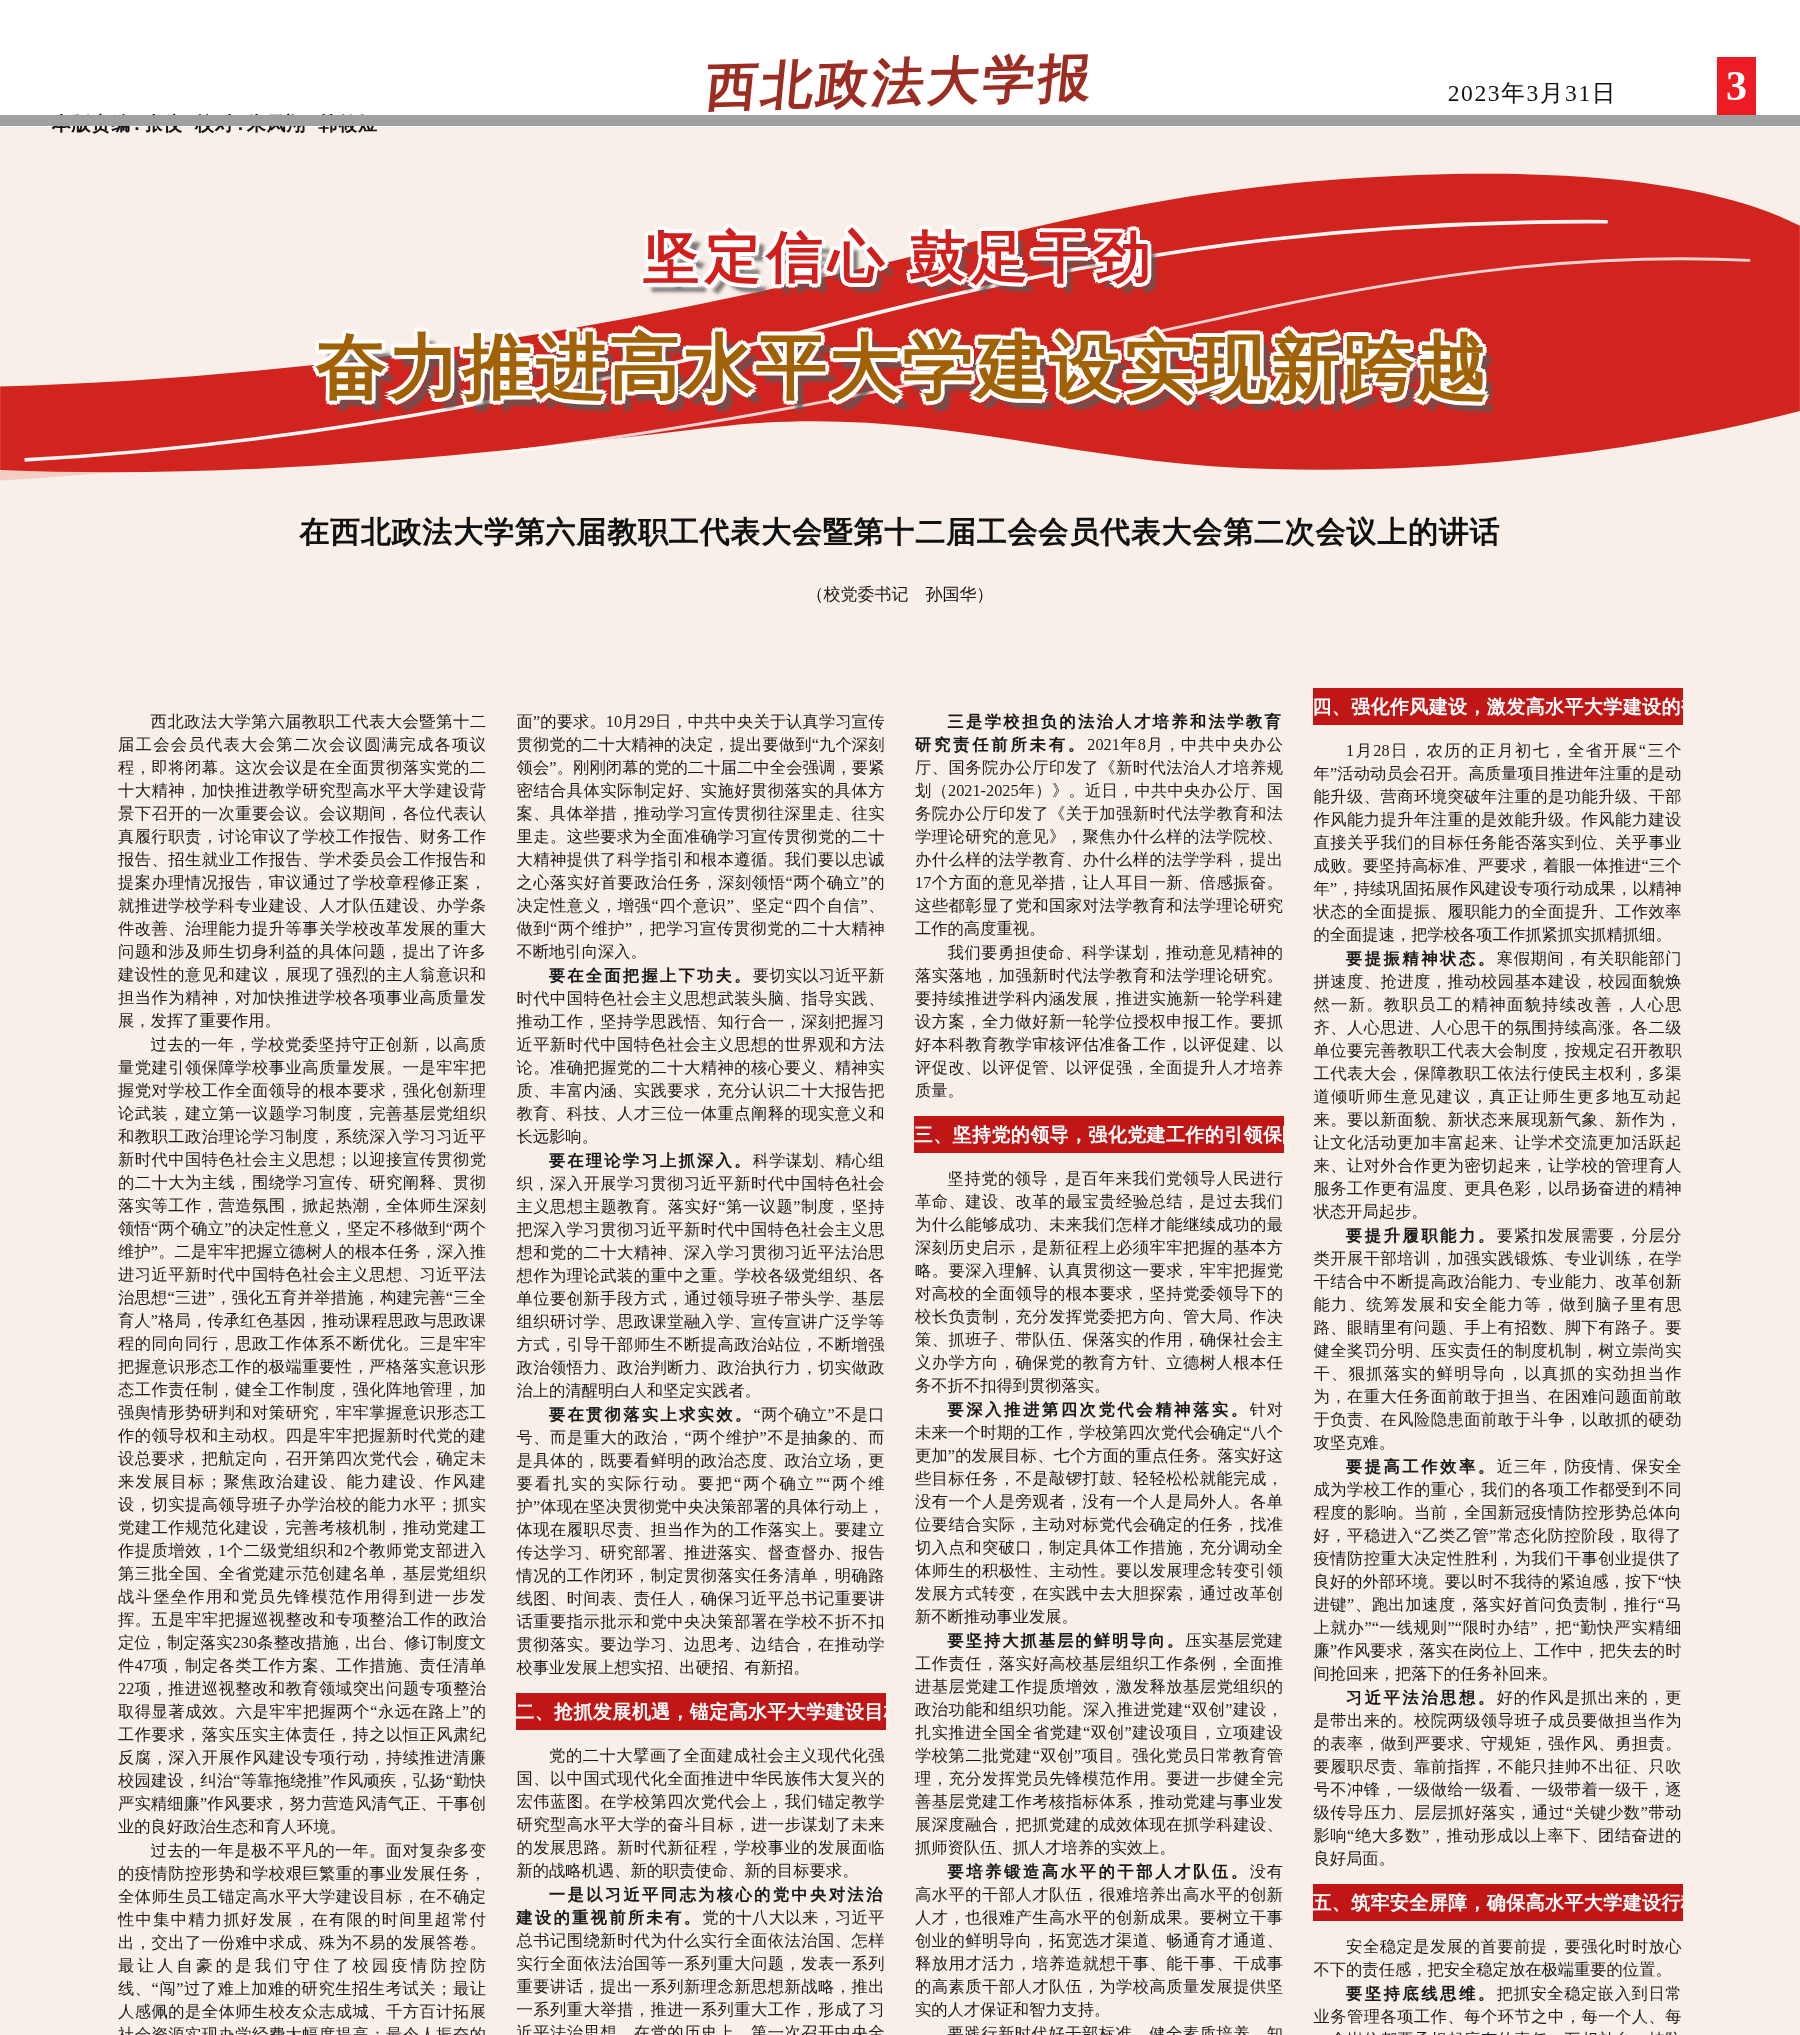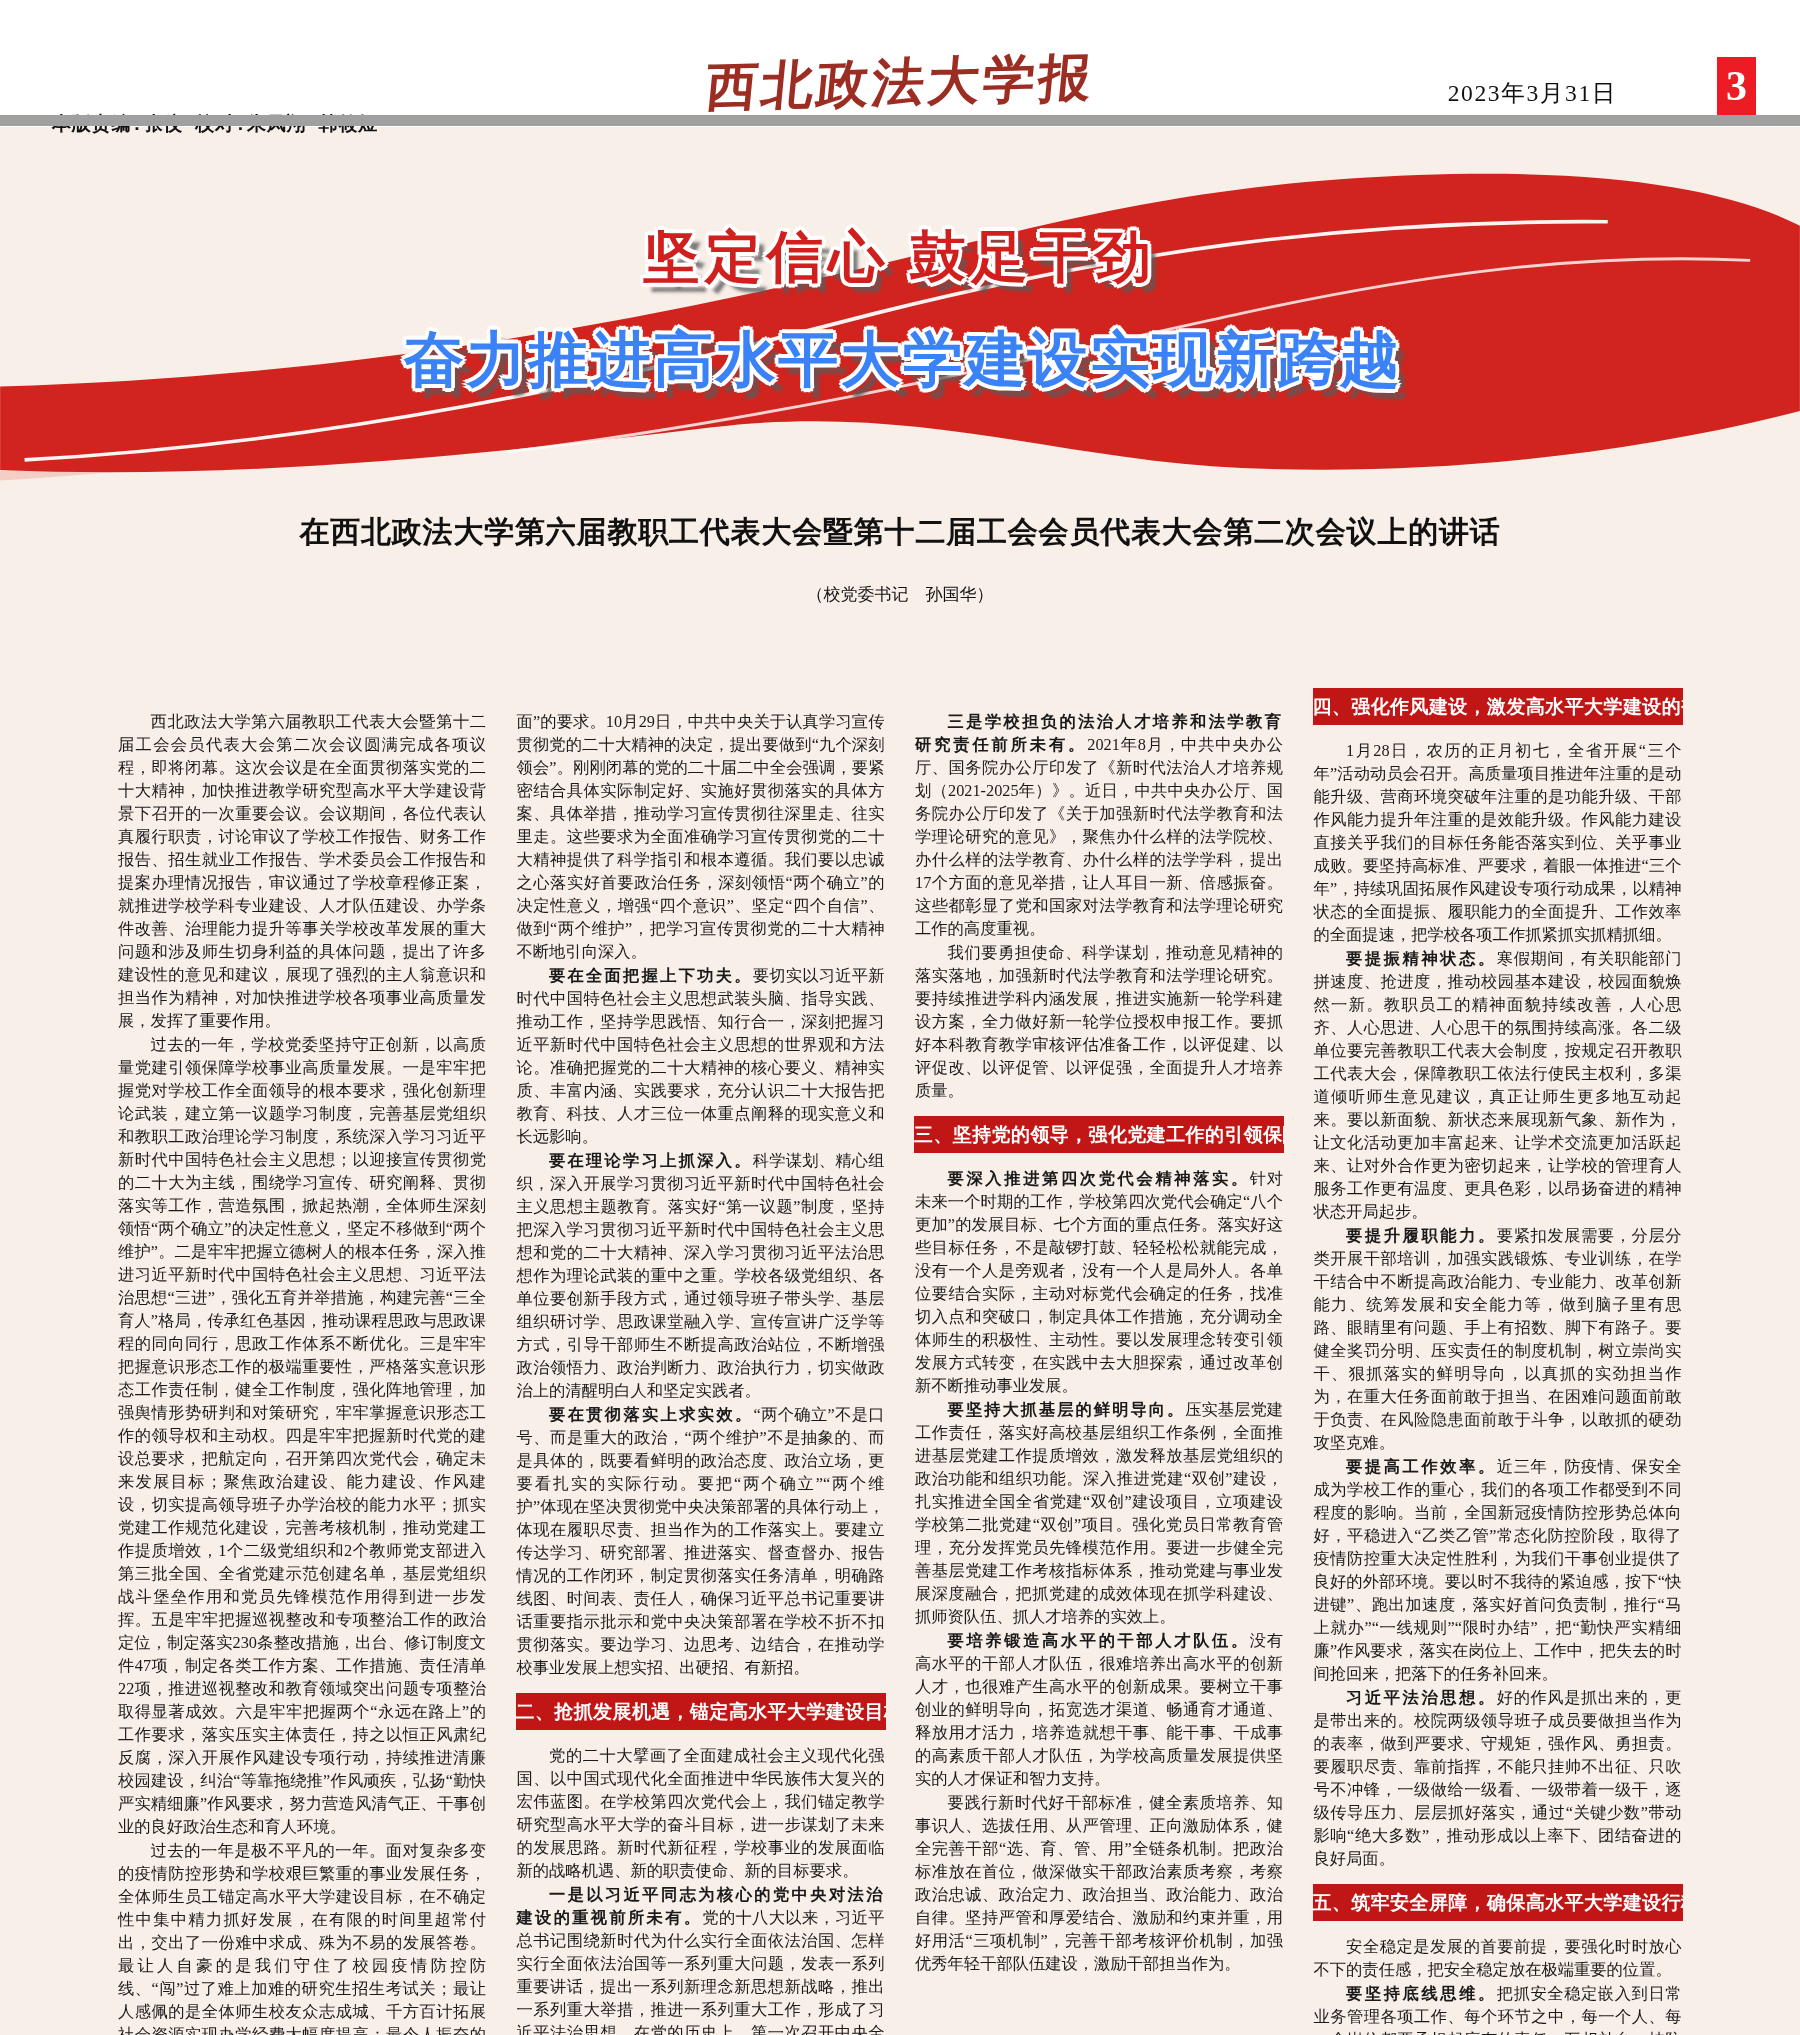--- a/index.html
+++ b/index.html
@@ -15,21 +15,21 @@
   .hdr-date{position:absolute;right:183px;top:77px;font-size:23.6px;color:#111;letter-spacing:1.6px;}
   .hdr-pagenum{position:absolute;right:44px;top:57px;width:39px;height:58px;background:#ed1b23;
         color:#fff;font-weight:bold;font-size:42px;line-height:58px;text-align:center;}
   .hdr-rule{position:absolute;left:0;top:115px;width:100%;height:10.6px;background:#a0a0a0;}
   
   .title-wrap{position:absolute;left:0;top:220px;width:100%;text-align:center;z-index:5;}
   .title-l1{font-size:56px;font-weight:bold;color:#d01f1c;letter-spacing:5.7px;
         text-shadow:-2.8px -2.8px 0 #fff,2.8px -2.8px 0 #fff,-2.8px 2.8px 0 #fff,2.8px 2.8px 0 #fff,
                     -3.7px 0 0 #fff,3.7px 0 0 #fff,0 -3.7px 0 #fff,0 3.7px 0 #fff,
                     8.1px 9px 3.3px rgba(90,90,90,.8);}
-  .title-l2{margin-top:23.6px;font-size:60px;font-weight:bold;color:#3b82f6;letter-spacing:2.4px;
+  .title-l2{margin-top:23.6px;font-size:71px;font-weight:bold;color:#a16207;letter-spacing:2.4px;
         text-shadow:-2.8px -2.8px 0 #fff,2.8px -2.8px 0 #fff,-2.8px 2.8px 0 #fff,2.8px 2.8px 0 #fff,
                     -3.7px 0 0 #fff,3.7px 0 0 #fff,0 -3.7px 0 #fff,0 3.7px 0 #fff,
                     9px 9.8px 3.3px rgba(90,90,90,.8);padding-left:6px;}
   .subtitle{position:absolute;left:0;top:512px;width:100%;text-align:center;font-weight:bold;
         font-size:30px;color:#111;letter-spacing:0.8px;z-index:5;}
   .byline{position:absolute;left:0;top:583px;width:100%;text-align:center;font-size:17px;color:#111;z-index:5;}
   
   .columns{position:absolute;left:117px;top:674px;width:1568px;display:flex;gap:28.5px;z-index:4;}
   .col{width:370px;flex:0 0 370px;font-size:16.3px;line-height:23px;text-align:justify;}
   .col p{margin:1px;text-indent:2em;}
@@ -81,20 +81,21 @@
         <p><b class="lead">要在理论学习上抓深入。</b>科学谋划、精心组织，深入开展学习贯彻习近平新时代中国特色社会主义思想主题教育。落实好“第一议题”制度，坚持把深入学习贯彻习近平新时代中国特色社会主义思想和党的二十大精神、深入学习贯彻习近平法治思想作为理论武装的重中之重。学校各级党组织、各单位要创新手段方式，通过领导班子带头学、基层组织研讨学、思政课堂融入学、宣传宣讲广泛学等方式，引导干部师生不断提高政治站位，不断增强政治领悟力、政治判断力、政治执行力，切实做政治上的清醒明白人和坚定实践者。</p>
         <p><b class="lead">要在贯彻落实上求实效。</b>“两个确立”不是口号、而是重大的政治，“两个维护”不是抽象的、而是具体的，既要看鲜明的政治态度、政治立场，更要看扎实的实际行动。要把“两个确立”“两个维护”体现在坚决贯彻党中央决策部署的具体行动上，体现在履职尽责、担当作为的工作落实上。要建立传达学习、研究部署、推进落实、督查督办、报告情况的工作闭环，制定贯彻落实任务清单，明确路线图、时间表、责任人，确保习近平总书记重要讲话重要指示批示和党中央决策部署在学校不折不扣贯彻落实。要边学习、边思考、边结合，在推动学校事业发展上想实招、出硬招、有新招。</p>
         <div class="sec-head">二、抢抓发展机遇，锚定高水平大学建设目标不松劲</div>
         <p>党的二十大擘画了全面建成社会主义现代化强国、以中国式现代化全面推进中华民族伟大复兴的宏伟蓝图。在学校第四次党代会上，我们锚定教学研究型高水平大学的奋斗目标，进一步谋划了未来的发展思路。新时代新征程，学校事业的发展面临新的战略机遇、新的职责使命、新的目标要求。</p>
         <p><b class="lead">一是以习近平同志为核心的党中央对法治建设的重视前所未有。</b>党的十八大以来，习近平总书记围绕新时代为什么实行全面依法治国、怎样实行全面依法治国等一系列重大问题，发表一系列重要讲话，提出一系列新理念新思想新战略，推出一系列重大举措，推进一系列重大工作，形成了习近平法治思想。在党的历史上，第一次召开中央全会专题研究部署全面依法治国、第一次组建中央全面依法治国委员会、第一次召开中央全面依法治国工作会议，实施《法治中国建设规划（2020-2025）》、《法治社会建设实施纲要（2020-2025）》、《法治政府建设实施纲要（2021-2025）》等重大举措，社会主义法治国家建设得到深入推进，全面依法治国总体格局基本形成。</p>
       </div>
     <div class="col">
         <p><b class="lead">三是学校担负的法治人才培养和法学教育研究责任前所未有。</b>2021年8月，中共中央办公厅、国务院办公厅印发了《新时代法治人才培养规划（2021-2025年）》。近日，中共中央办公厅、国务院办公厅印发了《关于加强新时代法学教育和法学理论研究的意见》，聚焦办什么样的法学院校、办什么样的法学教育、办什么样的法学学科，提出17个方面的意见举措，让人耳目一新、倍感振奋。这些都彰显了党和国家对法学教育和法学理论研究工作的高度重视。</p>
         <p>我们要勇担使命、科学谋划，推动意见精神的落实落地，加强新时代法学教育和法学理论研究。要持续推进学科内涵发展，推进实施新一轮学科建设方案，全力做好新一轮学位授权申报工作。要抓好本科教育教学审核评估准备工作，以评促建、以评促改、以评促管、以评促强，全面提升人才培养质量。</p>
         <div class="sec-head">三、坚持党的领导，强化党建工作的引领保障作用</div>
+        <p>坚持党的领导，是百年来我们党领导人民进行革命、建设、改革的最宝贵经验总结，是过去我们为什么能够成功、未来我们怎样才能继续成功的最深刻历史启示，是新征程上必须牢牢把握的基本方略。要深入理解、认真贯彻这一要求，牢牢把握党对高校的全面领导的根本要求，坚持党委领导下的校长负责制，充分发挥党委把方向、管大局、作决策、抓班子、带队伍、保落实的作用，确保社会主义办学方向，确保党的教育方针、立德树人根本任务不折不扣得到贯彻落实。</p>
         <p><b class="lead">要深入推进第四次党代会精神落实。</b>针对未来一个时期的工作，学校第四次党代会确定“八个更加”的发展目标、七个方面的重点任务。落实好这些目标任务，不是敲锣打鼓、轻轻松松就能完成，没有一个人是旁观者，没有一个人是局外人。各单位要结合实际，主动对标党代会确定的任务，找准切入点和突破口，制定具体工作措施，充分调动全体师生的积极性、主动性。要以发展理念转变引领发展方式转变，在实践中去大胆探索，通过改革创新不断推动事业发展。</p>
         <p><b class="lead">要坚持大抓基层的鲜明导向。</b>压实基层党建工作责任，落实好高校基层组织工作条例，全面推进基层党建工作提质增效，激发释放基层党组织的政治功能和组织功能。深入推进党建“双创”建设，扎实推进全国全省党建“双创”建设项目，立项建设学校第二批党建“双创”项目。强化党员日常教育管理，充分发挥党员先锋模范作用。要进一步健全完善基层党建工作考核指标体系，推动党建与事业发展深度融合，把抓党建的成效体现在抓学科建设、抓师资队伍、抓人才培养的实效上。</p>
         <p><b class="lead">要培养锻造高水平的干部人才队伍。</b>没有高水平的干部人才队伍，很难培养出高水平的创新人才，也很难产生高水平的创新成果。要树立干事创业的鲜明导向，拓宽选才渠道、畅通育才通道、释放用才活力，培养造就想干事、能干事、干成事的高素质干部人才队伍，为学校高质量发展提供坚实的人才保证和智力支持。</p>
         <p>要践行新时代好干部标准，健全素质培养、知事识人、选拔任用、从严管理、正向激励体系，健全完善干部“选、育、管、用”全链条机制。把政治标准放在首位，做深做实干部政治素质考察，考察政治忠诚、政治定力、政治担当、政治能力、政治自律。坚持严管和厚爱结合、激励和约束并重，用好用活“三项机制”，完善干部考核评价机制，加强优秀年轻干部队伍建设，激励干部担当作为。</p>
       </div>
     <div class="col">
         <div class="sec-head">四、强化作风建设，激发高水平大学建设的奋进力量</div>
         <p>1月28日，农历的正月初七，全省开展“三个年”活动动员会召开。高质量项目推进年注重的是动能升级、营商环境突破年注重的是功能升级、干部作风能力提升年注重的是效能升级。作风能力建设直接关乎我们的目标任务能否落实到位、关乎事业成败。要坚持高标准、严要求，着眼一体推进“三个年”，持续巩固拓展作风建设专项行动成果，以精神状态的全面提振、履职能力的全面提升、工作效率的全面提速，把学校各项工作抓紧抓实抓精抓细。</p>
         <p><b class="lead">要提振精神状态。</b>寒假期间，有关职能部门拼速度、抢进度，推动校园基本建设，校园面貌焕然一新。教职员工的精神面貌持续改善，人心思齐、人心思进、人心思干的氛围持续高涨。各二级单位要完善教职工代表大会制度，按规定召开教职工代表大会，保障教职工依法行使民主权利，多渠道倾听师生意见建议，真正让师生更多地互动起来。要以新面貌、新状态来展现新气象、新作为，让文化活动更加丰富起来、让学术交流更加活跃起来、让对外合作更为密切起来，让学校的管理育人服务工作更有温度、更具色彩，以昂扬奋进的精神状态开局起步。</p>
         <p><b class="lead">要提升履职能力。</b>要紧扣发展需要，分层分类开展干部培训，加强实践锻炼、专业训练，在学干结合中不断提高政治能力、专业能力、改革创新能力、统筹发展和安全能力等，做到脑子里有思路、眼睛里有问题、手上有招数、脚下有路子。要健全奖罚分明、压实责任的制度机制，树立崇尚实干、狠抓落实的鲜明导向，以真抓的实劲担当作为，在重大任务面前敢于担当、在困难问题面前敢于负责、在风险隐患面前敢于斗争，以敢抓的硬劲攻坚克难。</p>

